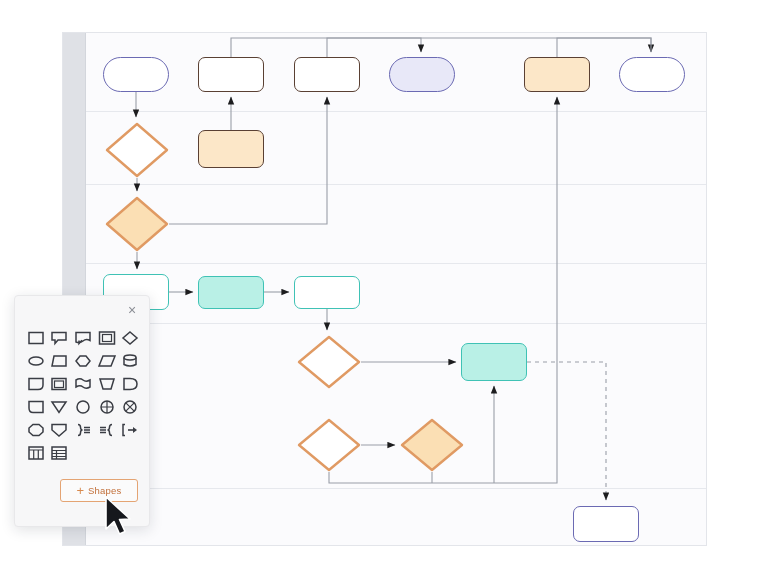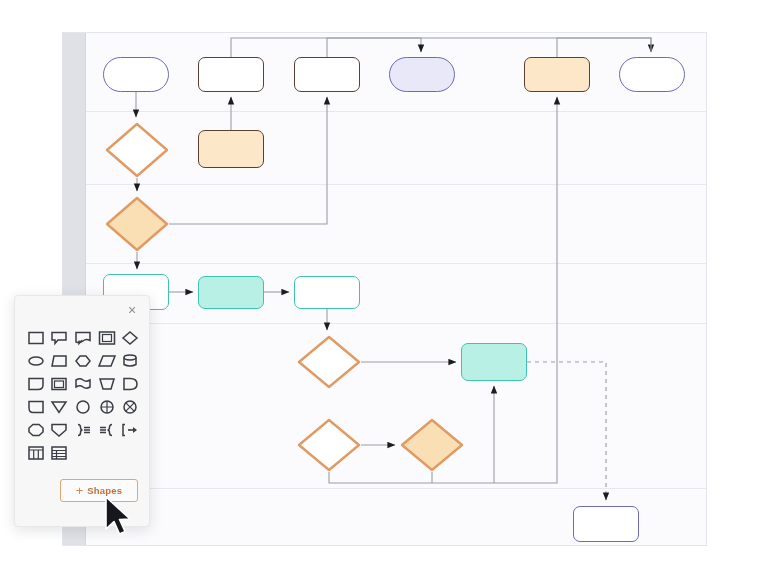--- a/index.html
+++ b/index.html
@@ -76,21 +76,21 @@
     position:absolute;left:45px;bottom:24px;
     width:76px;height:21px;
     border:1px solid #e4a473;
     border-radius:3px;
     background:#fbfbfb;
     display:flex;align-items:center;justify-content:center;
     gap:4px;
     cursor:pointer;
   }
   #shapes-button .plus{color:#d88a4e;font-size:13px;line-height:1;font-weight:400;}
-  #shapes-button .lbl{color:#c2703a;font-size:9.5px;font-weight:bold;letter-spacing:.2px;}
+  #shapes-button .lbl{color:#c2703a;font-size:9.5px;font-weight:normal;letter-spacing:.2px;}
 
   #cursor{position:absolute;left:104px;top:496px;pointer-events:none;}
 </style>
 </head>
 <body>
 
 <div id="app">
 
   <div id="canvas-frame">
     <div id="lane-header"></div>

